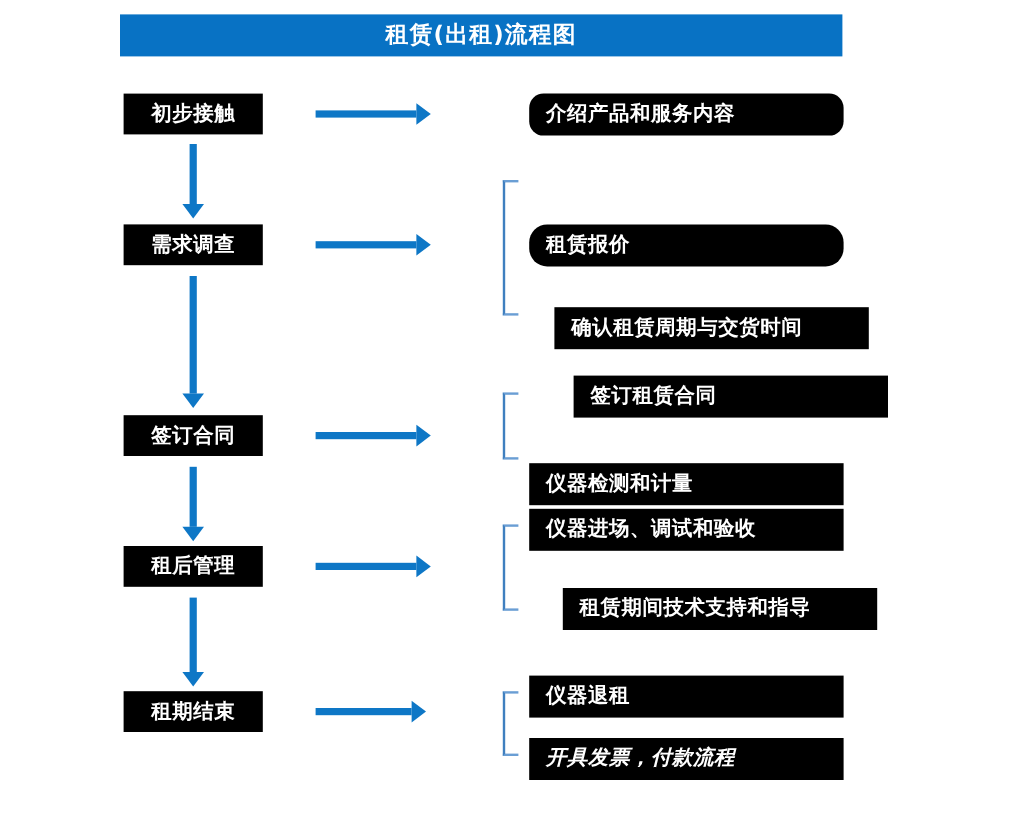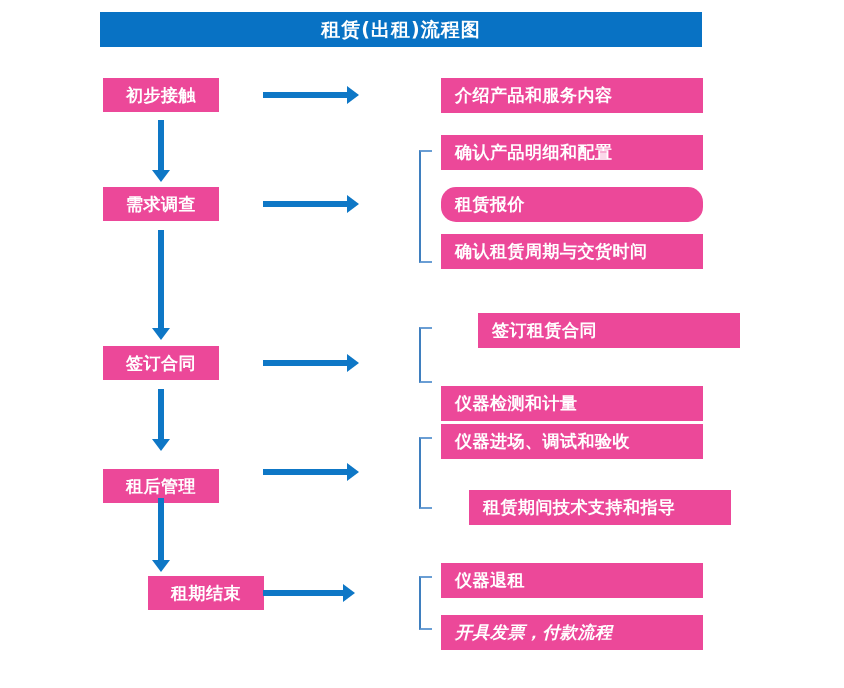--- a/index.html
+++ b/index.html
@@ -33,21 +33,21 @@
     justify-content: center;
     font-size: 19px;
     font-weight: bold;
     letter-spacing: 1px;
     line-height: 1;
   }
 
   
   .pbox {
     position: absolute;
-    background: #ec4899;
+    background: #000000;
     color: #ffffff;
     font-weight: bold;
     display: flex;
     align-items: center;
     line-height: 1;
     white-space: nowrap;
   }
   .pbox.stage {
     width: 116px;
     height: 34px;
@@ -127,23 +127,23 @@
 <div id="canvas">
 
   <div class="title-bar">租赁(出租)流程图</div>
 
   <div class="pbox stage" style="left:103px; top:78px;">初步接触</div>
 
   <div class="pbox stage" style="left:103px; top:187px;">需求调查</div>
 
   <div class="pbox stage" style="left:103px; top:346px;">签订合同</div>
 
-  <div class="pbox stage" style="left:103px; top:455px;margin-top:14px;">租后管理</div>
-
-  <div class="pbox stage" style="left:103px; top:576px;margin-left:45px;">租期结束</div>
+  <div class="pbox stage" style="left:103px; top:455px;">租后管理</div>
+
+  <div class="pbox stage" style="left:103px; top:576px;">租期结束</div>
 
   <div class="v-arrow" style="left:152px; top:120px; height:62px;">
     <div class="shaft" style="height:50px;"></div>
     <div class="head" style="top:50px;"></div>
   </div>
 
   <div class="v-arrow" style="left:152px; top:230px; height:110px;">
     <div class="shaft" style="height:98px;"></div>
     <div class="head" style="top:98px;"></div>
   </div>
@@ -184,27 +184,26 @@
   </div>
 
   <div class="bracket" style="top:150px; height:113px;"></div>
 
   <div class="bracket" style="top:327px; height:56px;"></div>
 
   <div class="bracket" style="top:437px; height:72px;"></div>
 
   <div class="bracket" style="top:576px; height:54px;"></div>
 
-  <div class="pbox detail" style="top:78px;">介绍产品和服务内容</div>
-
-  <div class="pbox detail" style="top:135px;">确认产品明细和配置</div>
+  <div class="pbox detail" style="top:78px;border-radius:12px;">介绍产品和服务内容</div>
+
 
   <div class="pbox detail" style="top:187px;border-radius:15px;">租赁报价</div>
 
-  <div class="pbox detail" style="top:234px;">确认租赁周期与交货时间</div>
+  <div class="pbox detail" style="top:256px;margin-left:21px;">确认租赁周期与交货时间</div>
 
   <div class="pbox detail" style="top:313px;margin-left:37px;">签订租赁合同</div>
 
   <div class="pbox detail" style="top:386px;">仪器检测和计量</div>
 
   <div class="pbox detail" style="top:424px;">仪器进场、调试和验收</div>
 
   <div class="pbox detail" style="top:490px;margin-left:28px;">租赁期间技术支持和指导</div>
 
   <div class="pbox detail" style="top:563px;">仪器退租</div>

